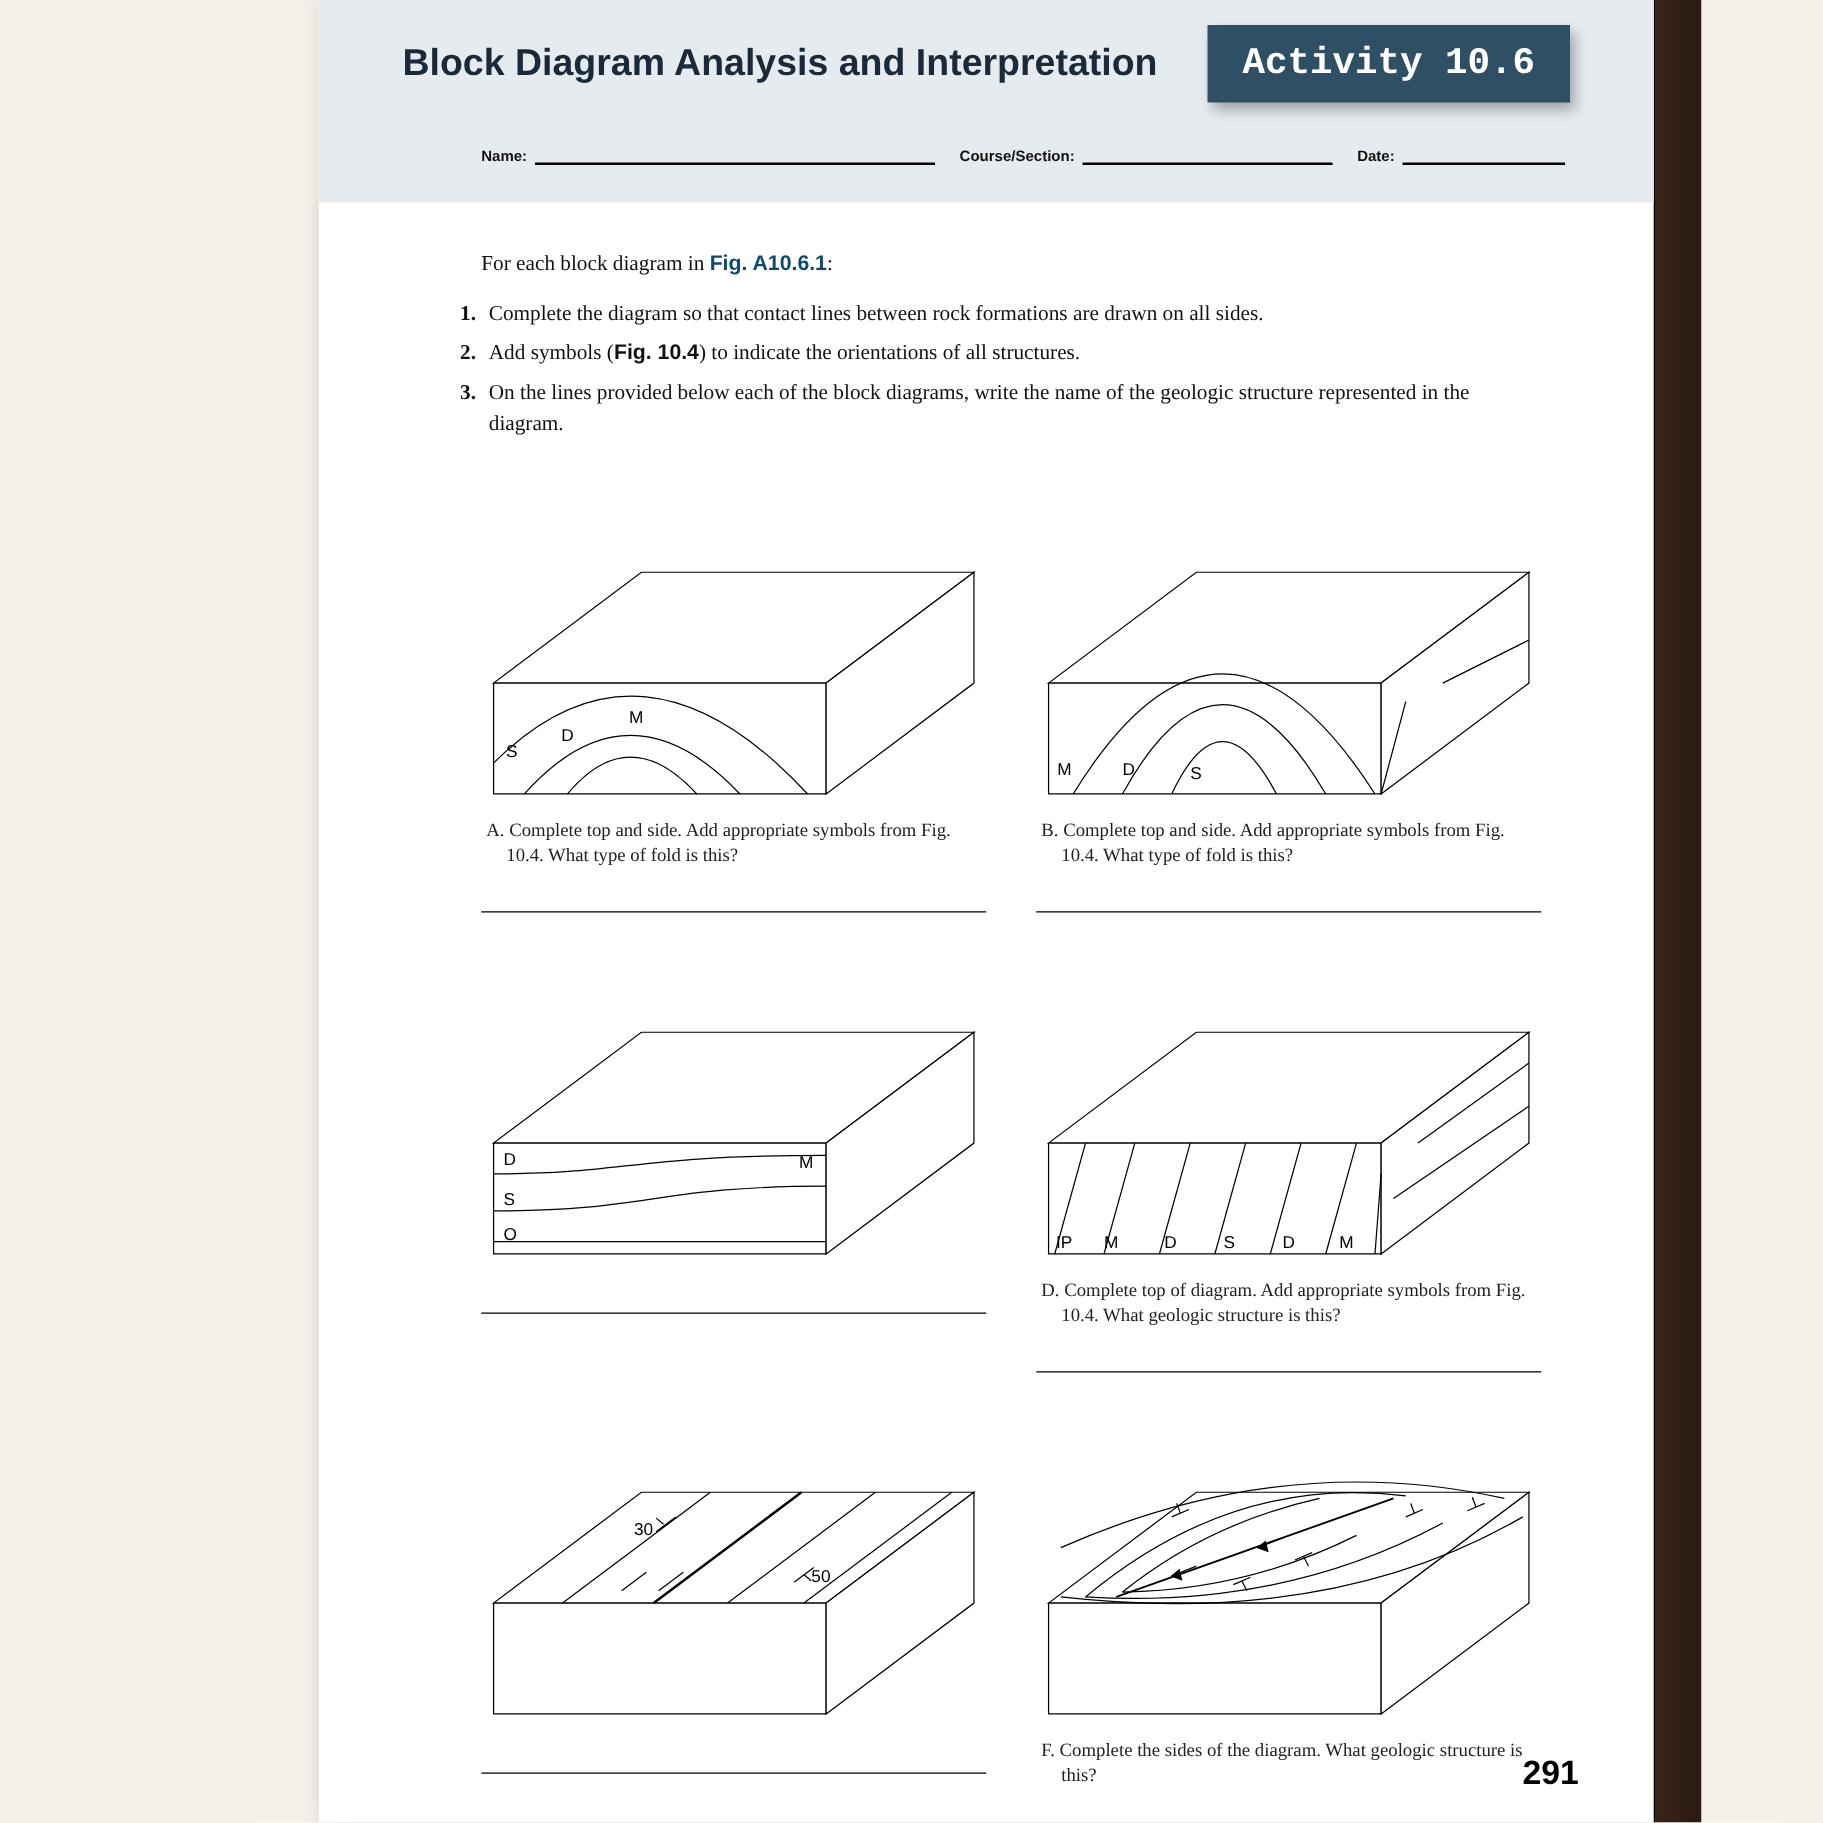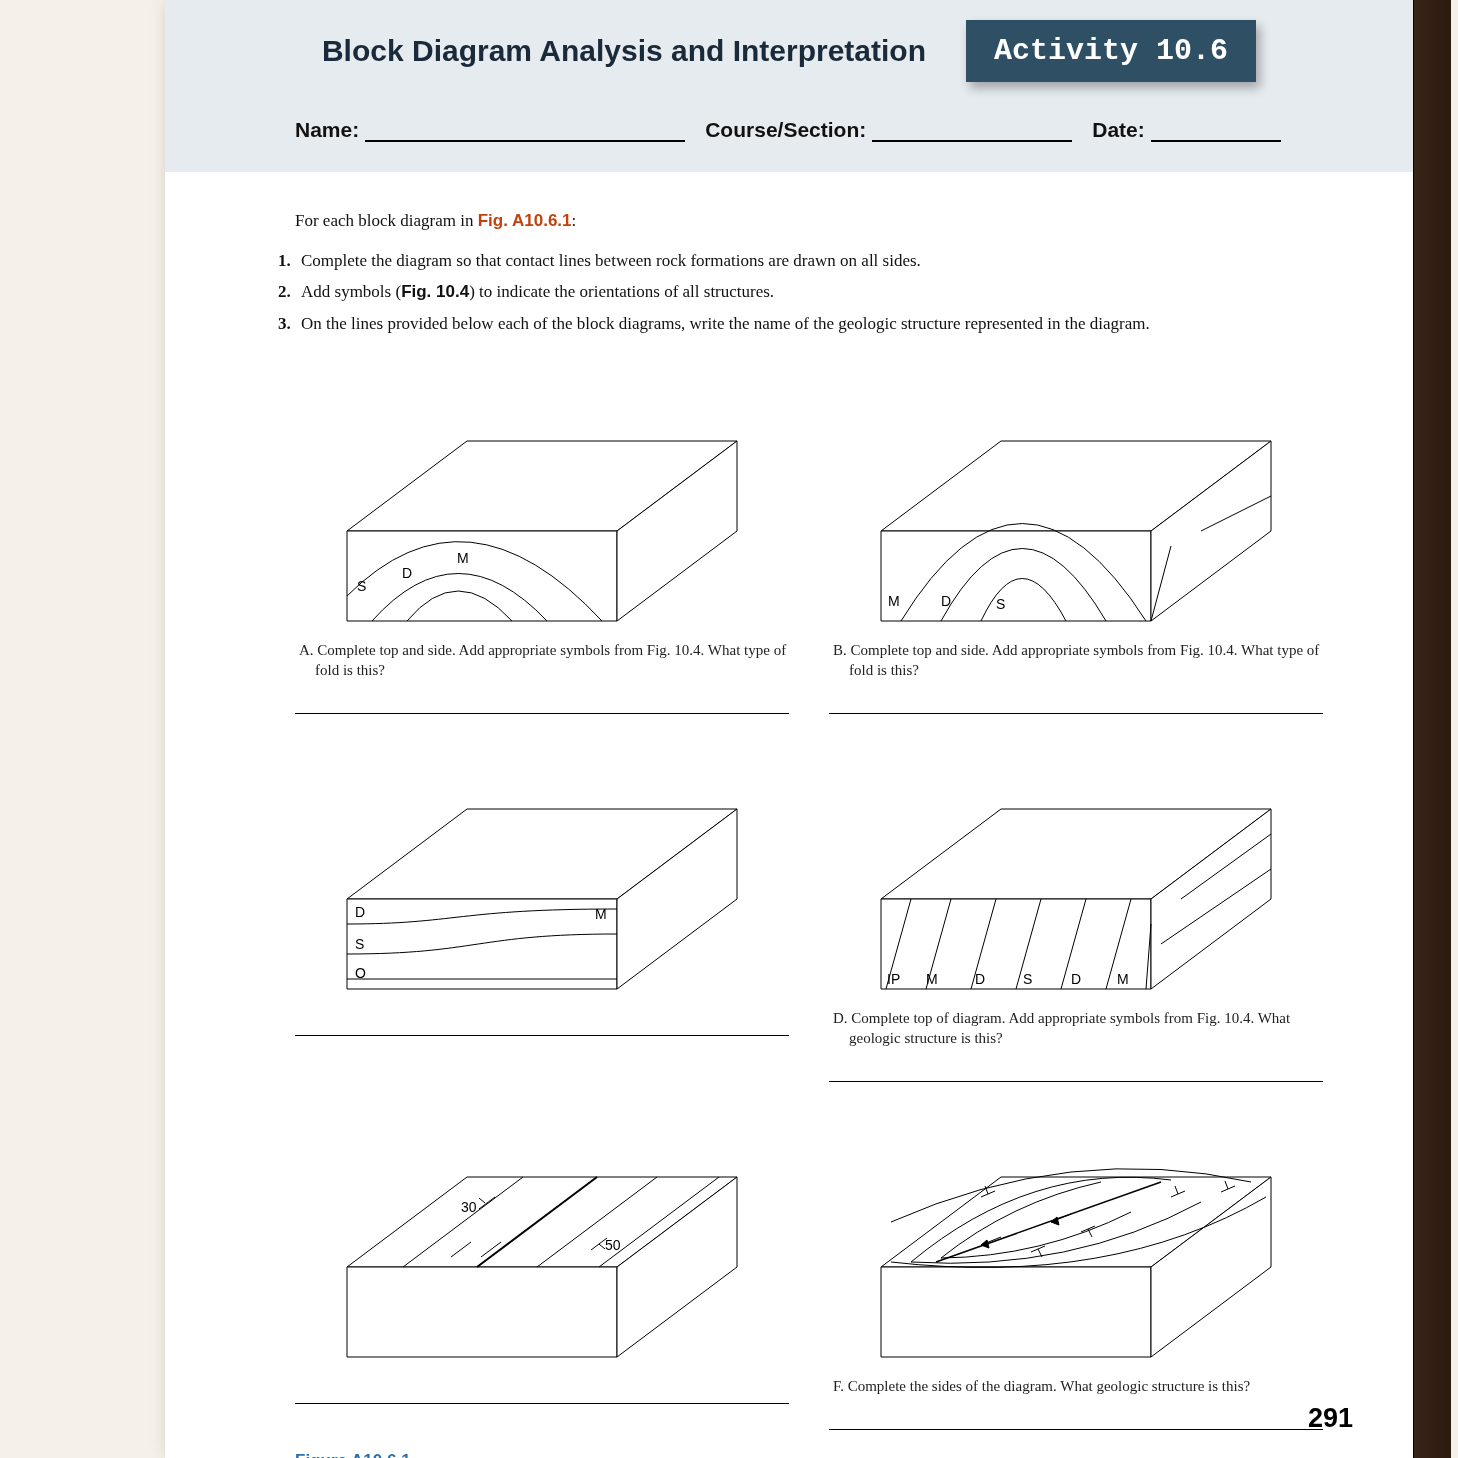--- a/index.html
+++ b/index.html
@@ -7,21 +7,21 @@
     font-family: Georgia, 'Times New Roman', serif;
     background: #f5f0e8;
     display: flex;
     justify-content: center;
     padding: 0;
     width: 1458px;
     height: 1458px;
     overflow: hidden;
   }
   .page-wrap {
-    width: 1248px;
+    width: 1068px;
     background: #fff;
     position: relative;
     margin-left: 120px;
     box-shadow: 8px 0 20px rgba(0,0,0,0.3);
   }
   .book-edge {
     position: absolute;
     right: -38px;
     top: 0;
     bottom: 0;
@@ -56,34 +56,34 @@
     padding: 14px 28px;
     box-shadow: 4px 6px 10px rgba(0,0,0,.3);
     position: relative;
   }
   .fields-row {
     display: flex;
     gap: 20px;
     margin-top: 36px;
     font-family: Arial, Helvetica, sans-serif;
     font-weight: bold;
-    font-size: 21px;
+    font-size: 12px;
     color: #111;
     padding: 0 70px;
   }
   .field { display:flex; align-items:flex-end; }
   .field .line { border-bottom:2px solid #000; height:1.1em; margin-left:6px; }
   .content {
     padding: 36px 90px 20px 130px;
     font-size: 17px;
     line-height: 1.5;
     color:#111;
   }
   .intro { margin-bottom: 14px; }
-  .fig-ref { color:#c2410c; font-family: Arial, Helvetica, sans-serif; font-weight:bold; }
+  .fig-ref { color:#0c4a6e; font-family: Arial, Helvetica, sans-serif; font-weight:bold; }
   ol.instructions { }
   ol.instructions li { margin: 6px 0; padding-left:6px;}
   ol.instructions li::marker { font-weight:bold; }
   .bold-inline { font-family: Arial, Helvetica, sans-serif; font-weight:bold; }
   .grid {
     display: grid;
     grid-template-columns: 1fr 1fr;
     column-gap: 40px;
     row-gap: 20px;
     margin-top: 30px;

